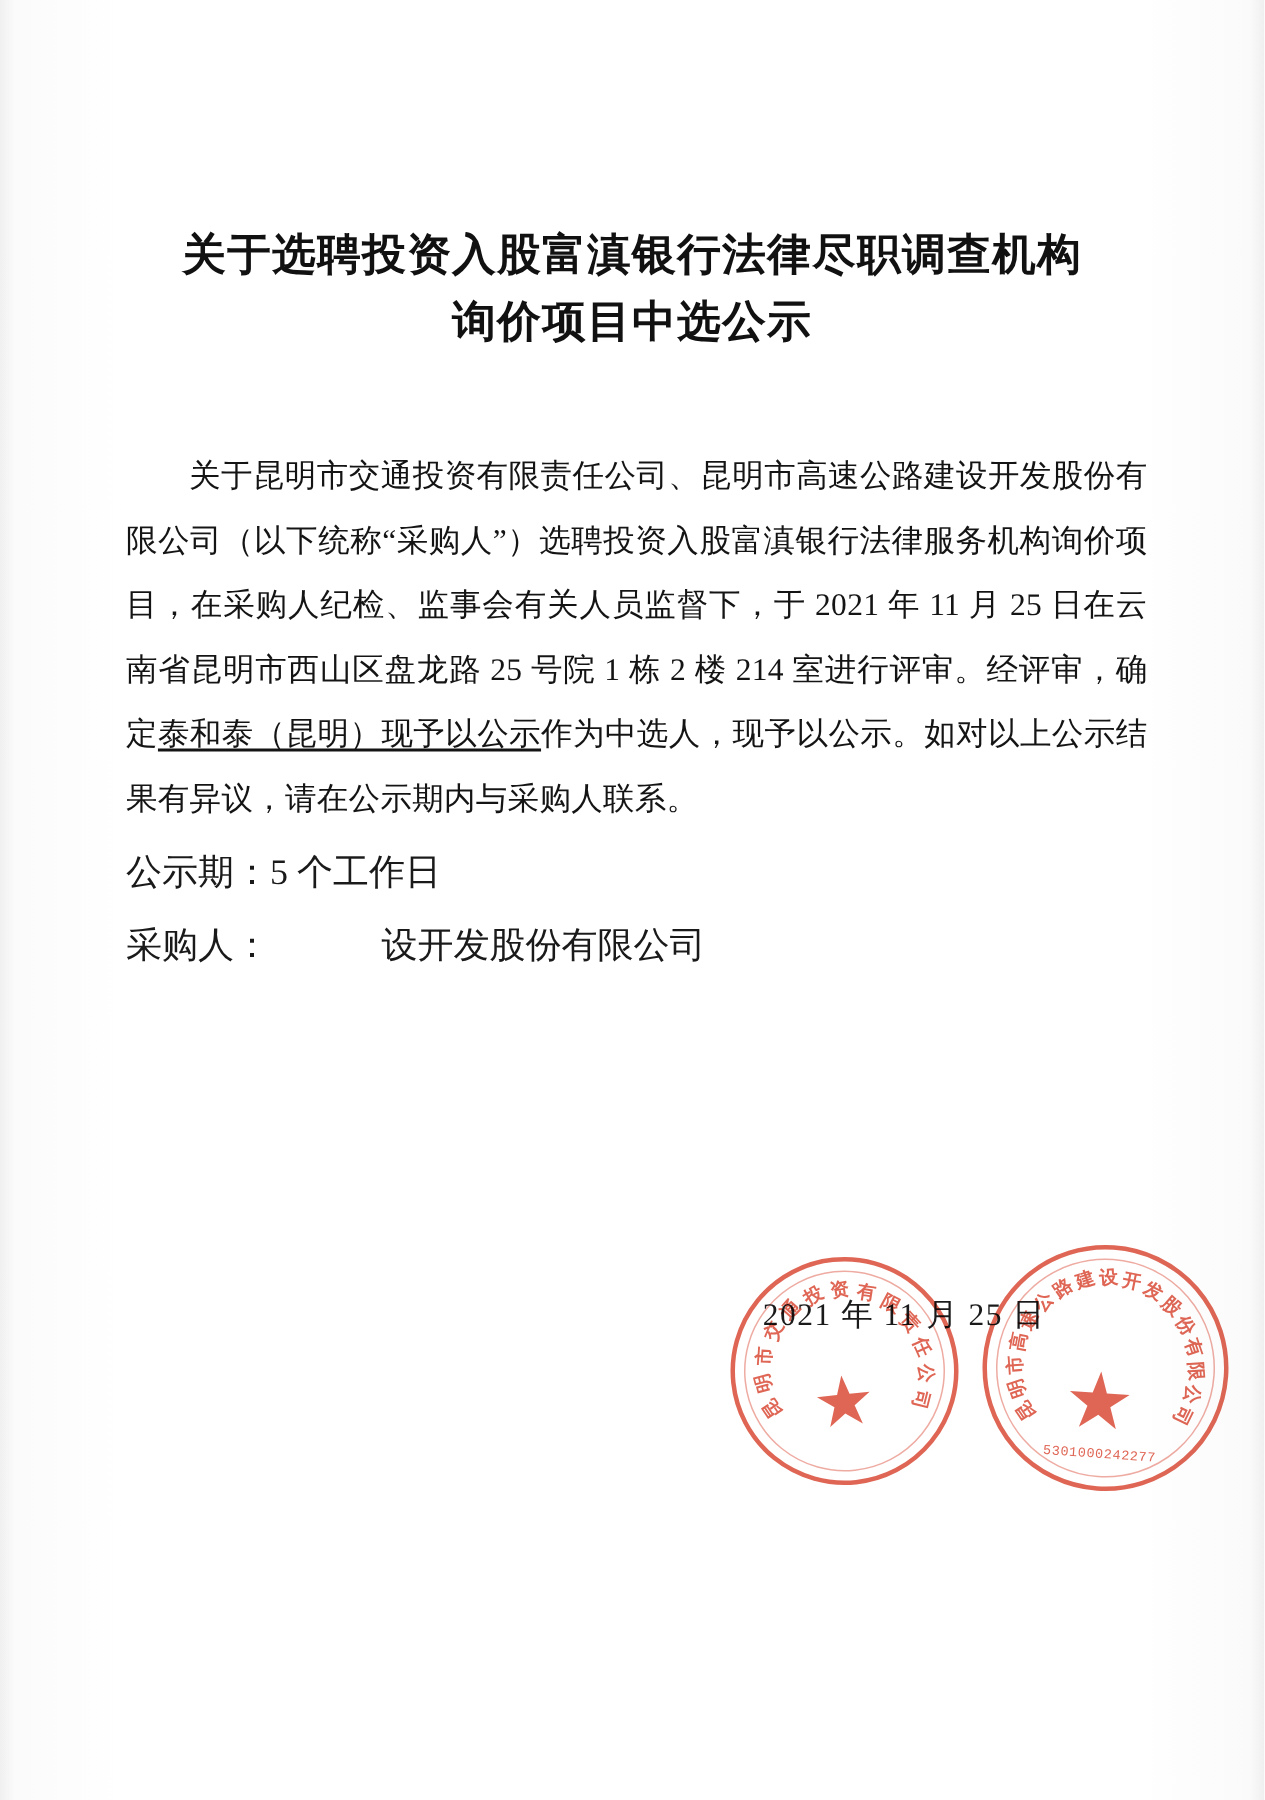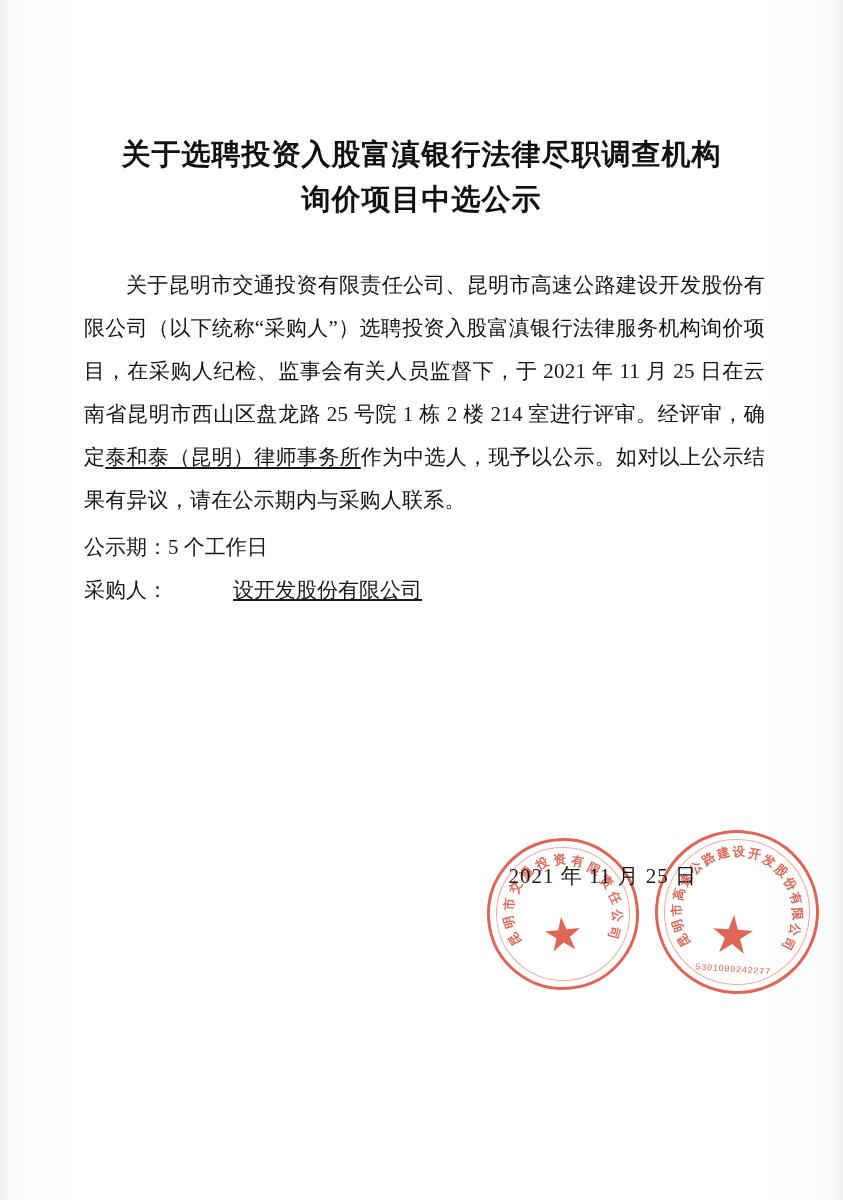--- a/index.html
+++ b/index.html
@@ -18,21 +18,21 @@
 
   .page {
     position: absolute;
     inset: 0;
     background: #fefefe;
     background-image:
       linear-gradient(to right, rgba(250,250,250,0.9), rgba(255,255,255,1) 10%, rgba(255,255,255,1) 90%, rgba(249,249,249,0.9));
   }
 
   .doc-title {
-    margin: 0;
+    margin: 16px;
     padding: 132px 86px 0 86px;
     text-align: center;
     font-size: 29px;
     font-weight: bold;
     line-height: 1.55;
     letter-spacing: 1px;
     font-family: "Liberation Sans", "DejaVu Sans", sans-serif;
     color: #111;
   }
   .title-line { display: block; }
@@ -56,31 +56,30 @@
     text-decoration: underline;
     text-underline-offset: 3px;
   }
 
   .info-list {
     margin: 4px 0 0 0;
     padding: 0;
     list-style: none;
   }
   .info-row {
-    font-size: 21px;
+    font-size: 24px;
     line-height: 2.05;
     display: flex;
     align-items: flex-start;
   }
   .info-label { white-space: nowrap; }
   .info-value { flex: 1; }
   .info-value .cont {
     display: block;
     padding-left: 3.1em;
-    text-decoration: underline;
   }
 
   
   .sign-area {
     position: absolute;
     left: 0;
     right: 0;
     top: 830px;
     height: 330px;
   }
@@ -188,21 +187,21 @@
   <div class="edge-shadow-l"></div>
   <div class="edge-shadow-r"></div>
 
   <h1 class="doc-title">
     <span class="title-line">关于选聘投资入股富滇银行法律尽职调查机构</span>
     <span class="title-line">询价项目中选公示</span>
   </h1>
 
   <div class="body-block">
 
-    <p class="para indent"><span>关于昆明市交通投资有限责任公司、昆明市高速公路建设开发股份有限公司（以下统称“采购人”）选聘投资入股富滇银行法律服务机构询价项目，在采购人纪检、监事会有关人员监督下，于 2021 年 11 月 25 日在云南省昆明市西山区盘龙路 25 号院 1 栋 2 楼 214 室进行评审。经评审，确定</span><span class="u-name">泰和泰（昆明）律师事务所</span><span>作为中选人，现予以公示。如对以上公示结果有异议，请在公示期内与采购人联系。</span></p>
+    <p class="para indent"><span>关于昆明市交通投资有限责任公司、昆明市高速公路建设开发股份有限公司（以下统称“采购人”）选聘投资入股富滇银行法律服务机构询价项目，在采购人纪检、监事会有关人员监督下，于 2021 年 11 月 25 日在云南省昆明市西山区盘龙路 25 号院 1 栋 2 楼 214 室进行评审。经评审，确定</span><span class="u-name">泰和泰（昆明）现予以公示</span><span>作为中选人，现予以公示。如对以上公示结果有异议，请在公示期内与采购人联系。</span></p>
 
     <ul class="info-list">
       <li class="info-row">
         <span class="info-label">公示期：</span>
         <span class="info-value">5 个工作日</span>
       </li>
       <li class="info-row">
         <span class="info-label">采购人：</span>
         <span class="info-value">
           <span class="cont">设开发股份有限公司</span>

